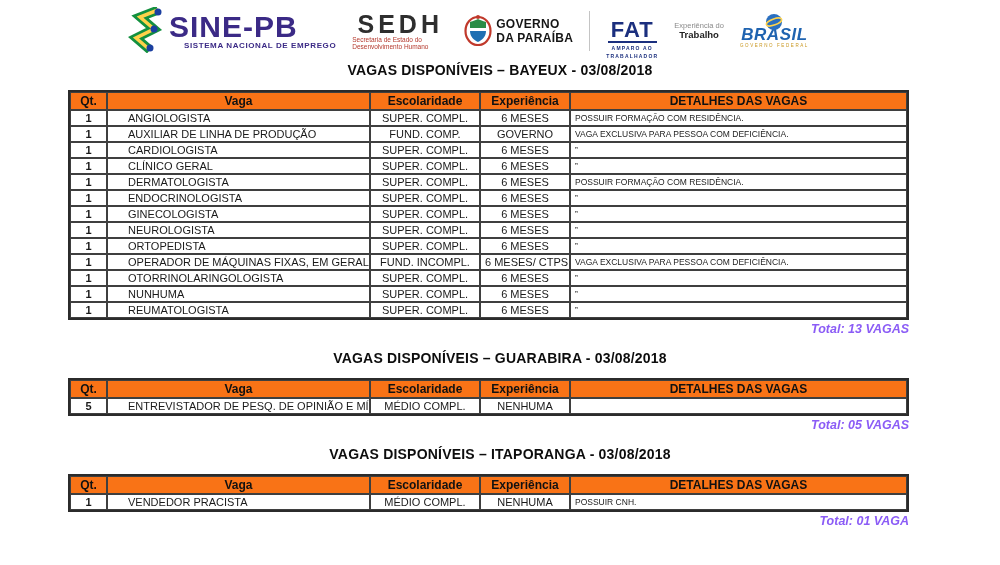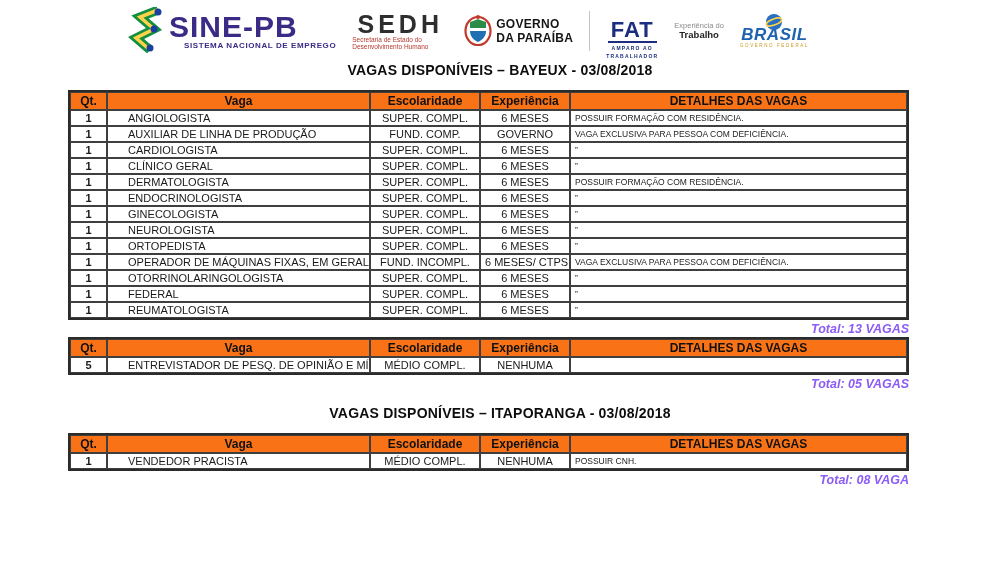--- a/index.html
+++ b/index.html
@@ -231,38 +231,39 @@
           </tr>
           <tr>
             <td class="c0">1</td>
             <td class="c1">OTORRINOLARINGOLOGISTA</td>
             <td class="c2">SUPER. COMPL.</td>
             <td class="c3">6 MESES</td>
             <td class="c4">”</td>
           </tr>
           <tr>
             <td class="c0">1</td>
-            <td class="c1">FEDERAL</td>
+            <td class="c1">NUNHUMA</td>
             <td class="c2">SUPER. COMPL.</td>
             <td class="c3">6 MESES</td>
             <td class="c4">”</td>
           </tr>
           <tr>
             <td class="c0">1</td>
             <td class="c1">REUMATOLOGISTA</td>
             <td class="c2">SUPER. COMPL.</td>
             <td class="c3">6 MESES</td>
             <td class="c4">”</td>
           </tr>
         </tbody>
     </table>
     <div class="total-line">Total: 13 VAGAS</div>
   </section>
 
   <section class="vacancy-section">
+    <h2 class="section-title">VAGAS DISPONÍVEIS – GUARABIRA - 03/08/2018</h2>
     <table class="vacancy-table">
       <colgroup>
           <col style="width:37px">
           <col style="width:263px">
           <col style="width:110px">
           <col style="width:90px">
           <col>
         </colgroup>
       <thead>
         <tr>
@@ -308,16 +309,16 @@
       <tbody>
           <tr>
             <td class="c0">1</td>
             <td class="c1">VENDEDOR PRACISTA</td>
             <td class="c2">MÉDIO COMPL.</td>
             <td class="c3">NENHUMA</td>
             <td class="c4">POSSUIR CNH.</td>
           </tr>
         </tbody>
     </table>
-    <div class="total-line">Total: 08 VAGA</div>
+    <div class="total-line">Total: 01 VAGA</div>
   </section>
 
 </div>
 
 </body></html>

